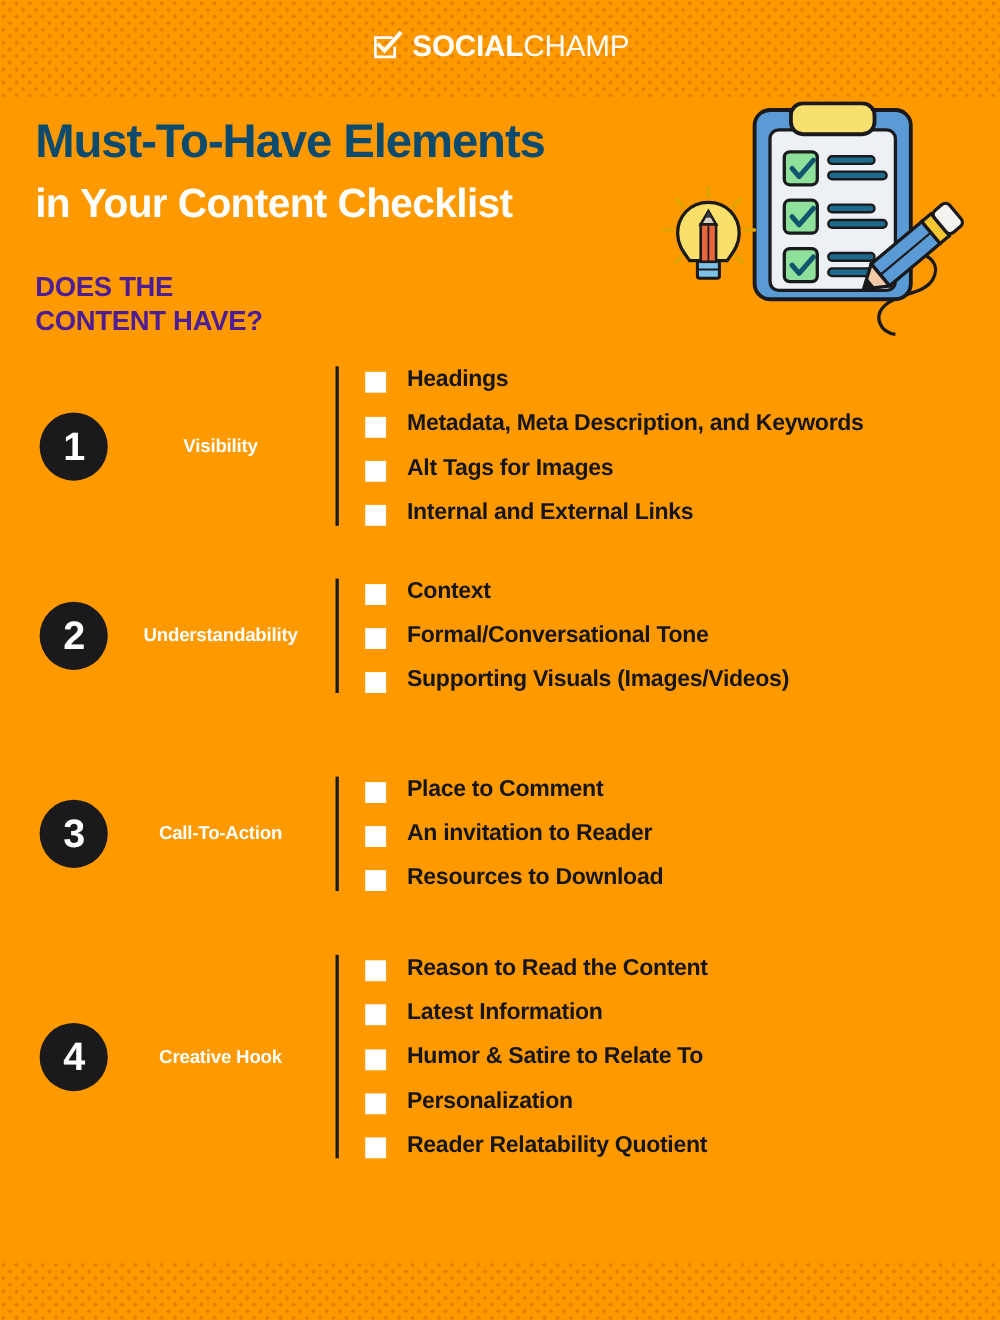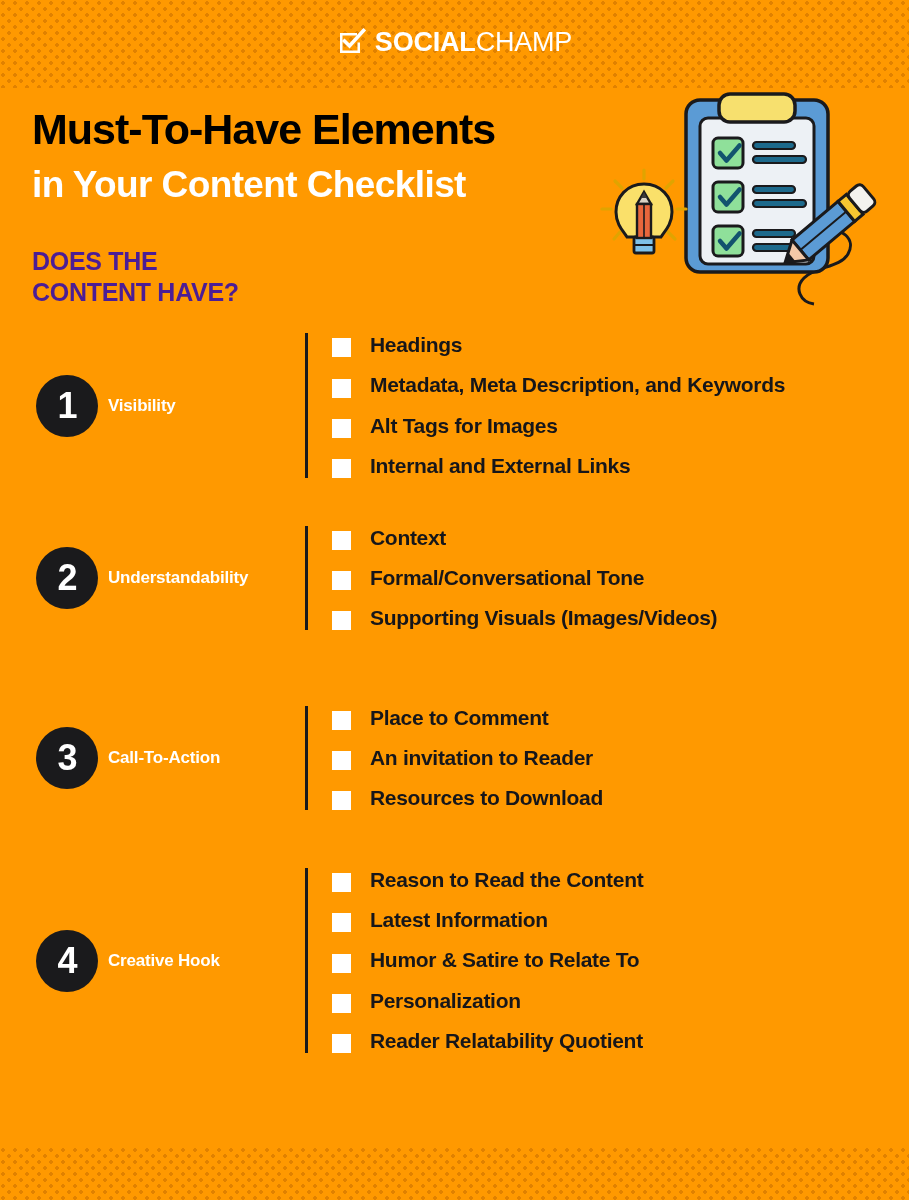--- a/index.html
+++ b/index.html
@@ -35,21 +35,21 @@
   }
   .logo-check { position:relative; width:29px; height:29px; flex:0 0 auto; }
   .logo-check svg { display:block; }
   .logo-text { font-size:27px; letter-spacing:-0.2px; line-height:1; white-space:nowrap; }
   .logo-social { font-weight:bold; color:#ffffff; }
   .logo-champ  { font-weight:300; color:#ffffff; }
 
   
   .headline { position:absolute; left:32px; top:108px; z-index:4; }
   .h1-line1 {
-    font-size:43px; font-weight:bold; color:#000000;
+    font-size:43px; font-weight:bold; color:#0c4a6e;
     letter-spacing:-1px; line-height:1.0; white-space:nowrap;
   }
   .h1-line2 {
     font-size:37px; font-weight:bold; color:#ffffff;
     letter-spacing:-0.6px; line-height:1.0; margin-top:15px; white-space:nowrap;
   }
   .subhead {
     position:absolute; left:32px; top:246px; z-index:4;
     font-size:25px; font-weight:bold; color:#4c1d95;
     line-height:1.25; letter-spacing:-0.3px;
@@ -70,21 +70,21 @@
   .badge {
     width:62px; height:62px; flex:0 0 62px; margin-left:36px;
     border-radius:50%; background:#1a1a1c;
     display:flex; align-items:center; justify-content:center;
   }
   .badge-num {
     color:#ffffff; font-size:36px; font-weight:bold; line-height:1;
     letter-spacing:-1px;
   }
   .sec-label {
-    flex:1; text-align:left;
+    flex:1; text-align:center;
     color:#ffffff; font-size:17px; font-weight:bold;
     letter-spacing:-0.2px; padding-left:10px;
   }
   .sec-right { flex:1; padding-left:24px; border-left:3px solid #1a1a1c; }
   .item {
     display:flex; align-items:flex-end;
     margin-bottom:16px;
   }
   .item:last-child { margin-bottom:0; }
   .chk {

